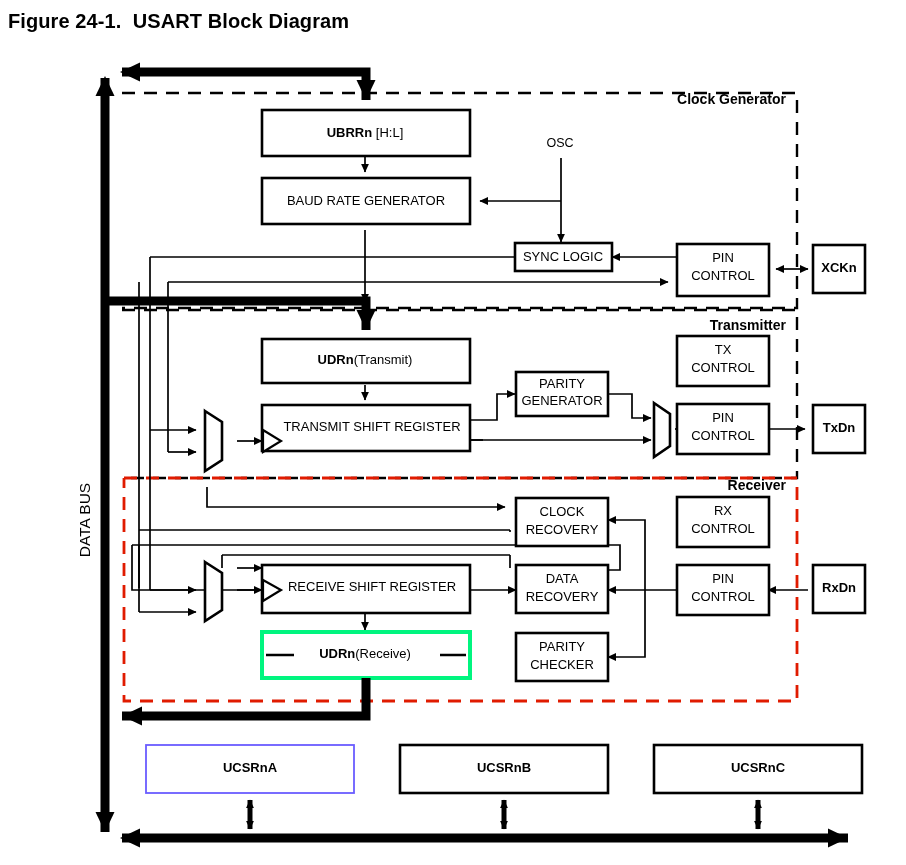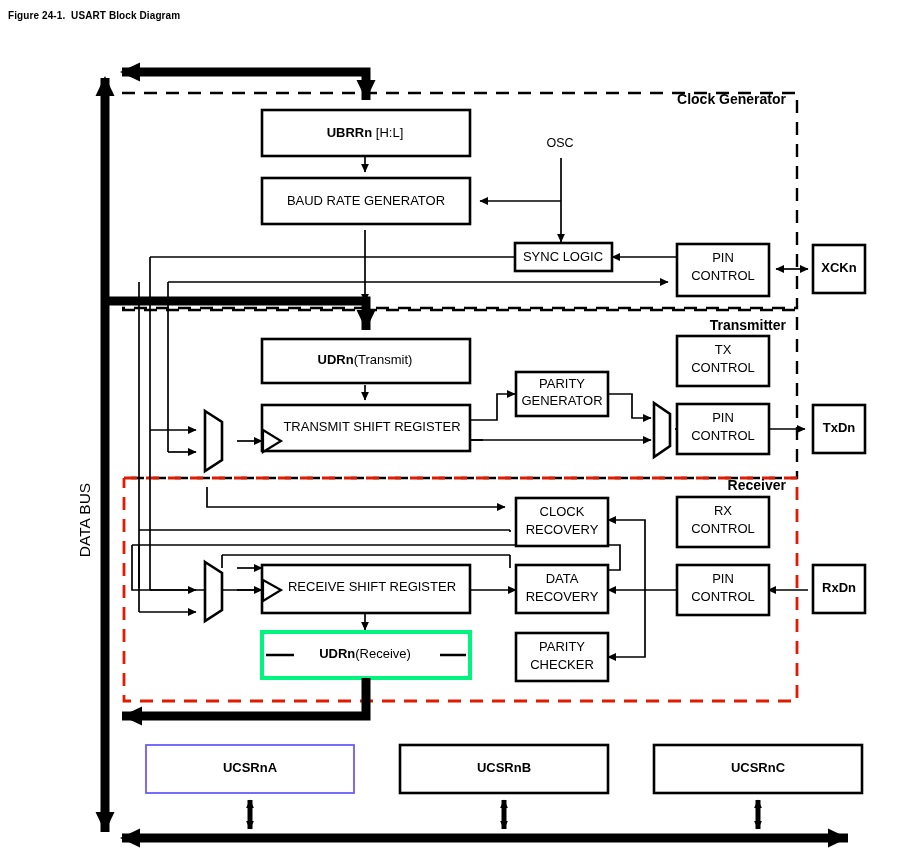--- a/index.html
+++ b/index.html
@@ -12,21 +12,21 @@
     height: 865px;
     font-family: "Liberation Sans", sans-serif;
     color: #000000;
     overflow: hidden;
     position: relative;
   }
   #figure-title {
     position: absolute;
     left: 8px;
     top: 10px;
-    font-size: 10px;
+    font-size: 20px;
     font-weight: bold;
     letter-spacing: 0.1px;
     white-space: pre;
   }
   #diagram-canvas {
     position: absolute;
     left: 0;
     top: 0;
   }
   text {

